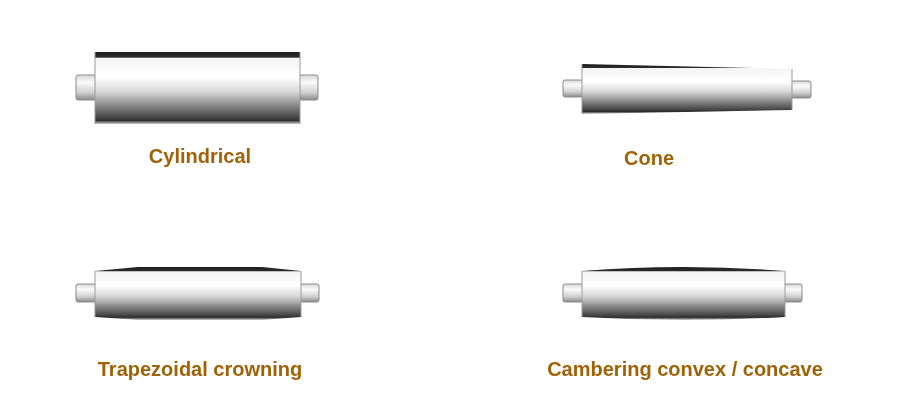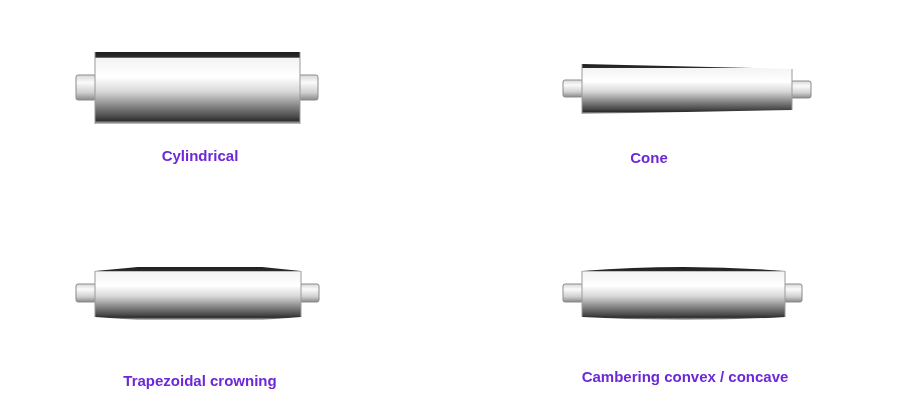--- a/index.html
+++ b/index.html
@@ -1,19 +1,19 @@
 <!DOCTYPE html>
 <html><head>
   <meta charset="utf-8">
   <style>
     html, body { margin: 0; padding: 0; background: #ffffff; }
     body { width: 904px; height: 420px; position: relative; overflow: hidden;
            font-family: "Liberation Sans", sans-serif; }
     .diagram { position: absolute; left: 0; top: 0; width: 904px; height: 420px; }
-    .label { position: absolute; font-weight: bold; font-size: 15px; color: #6d28d9;
+    .label { position: absolute; font-weight: bold; font-size: 20px; color: #a16207;
              white-space: nowrap; transform: translateX(-50%); line-height: 18px;
              font-family: "Liberation Sans", sans-serif; }
   </style>
 </head>
 <body>
 
 <svg class="diagram" width="904" height="420" viewBox="0 0 904 420" xmlns="http://www.w3.org/2000/svg">
   <defs>
     <linearGradient id="bodyGrad" x1="0" y1="0" x2="0" y2="1">
       <stop offset="0" stop-color="#1e1e1e"></stop>
@@ -66,14 +66,14 @@
     <rect x="563" y="284" width="20" height="18" rx="2" fill="url(#shaftGrad)" stroke="#8a8a8a" stroke-width="1"></rect>
     <rect x="784" y="284" width="18" height="18" rx="2" fill="url(#shaftGrad)" stroke="#8a8a8a" stroke-width="1"></rect>
     <path d="M582,271 Q683,263 785,271 L785,317 Q683,323 582,317 Z" fill="url(#bodyGrad)"></path>
     <line x1="582" y1="271" x2="582" y2="317" stroke="#9a9a9a" stroke-width="1"></line>
     <line x1="785" y1="271" x2="785" y2="317" stroke="#9a9a9a" stroke-width="1"></line>
   </g>
 </svg>
 
 <div class="label" style="left:200px; top:147px;">Cylindrical</div>
 <div class="label" style="left:649px; top:149px;">Cone</div>
-<div class="label" style="left:200px; top:372px;">Trapezoidal crowning</div>
-<div class="label" style="left:685px; top:368px;">Cambering convex / concave</div>
+<div class="label" style="left:200px; top:360px;">Trapezoidal crowning</div>
+<div class="label" style="left:685px; top:360px;">Cambering convex / concave</div>
 
 </body></html>

